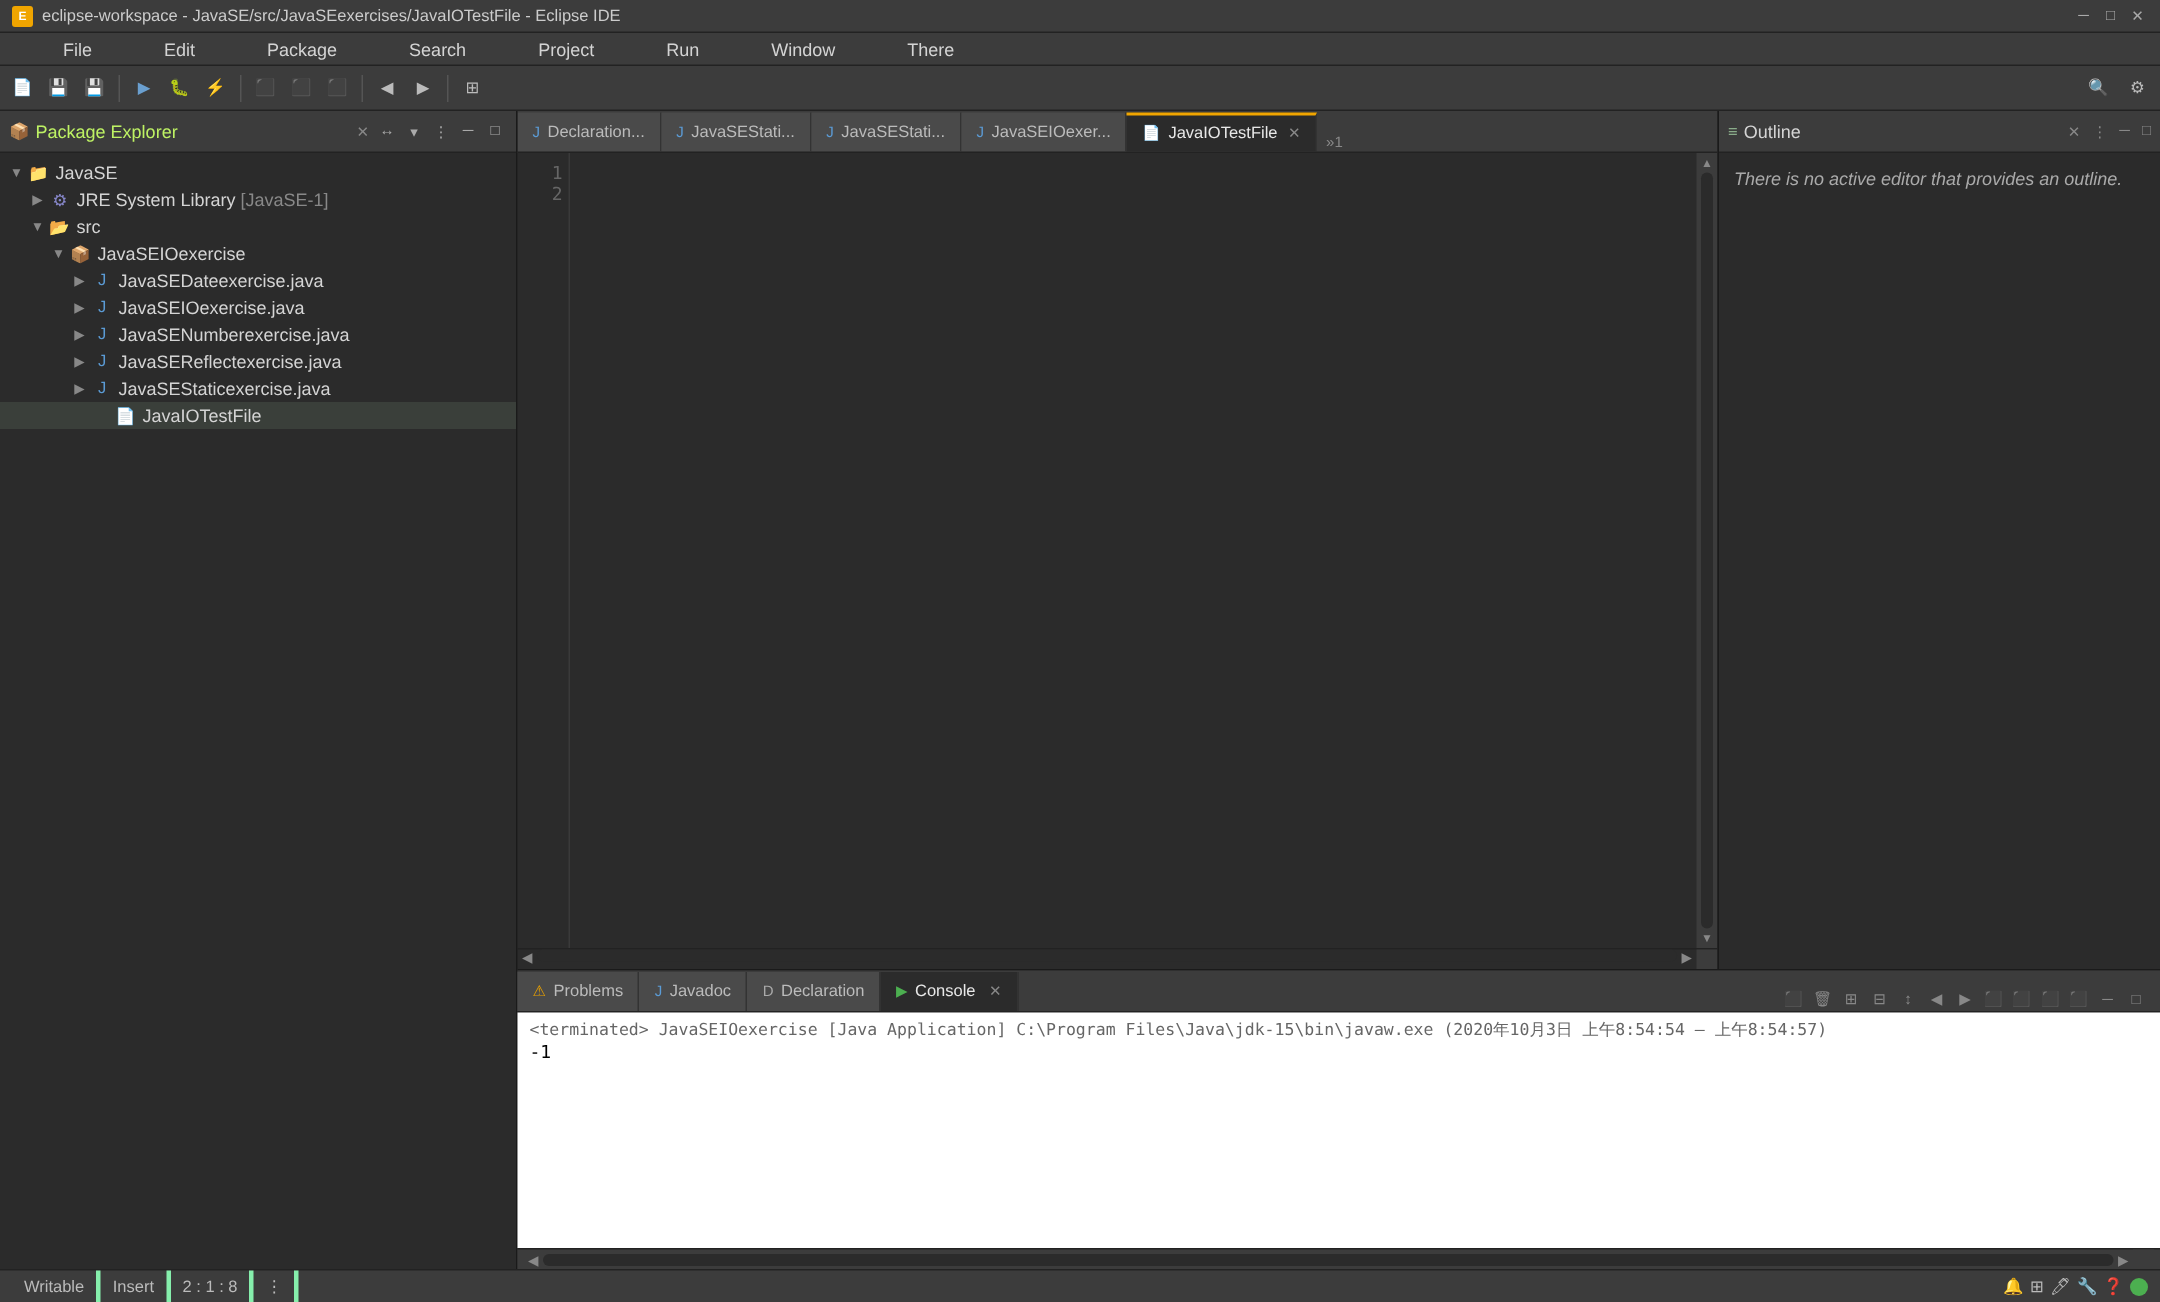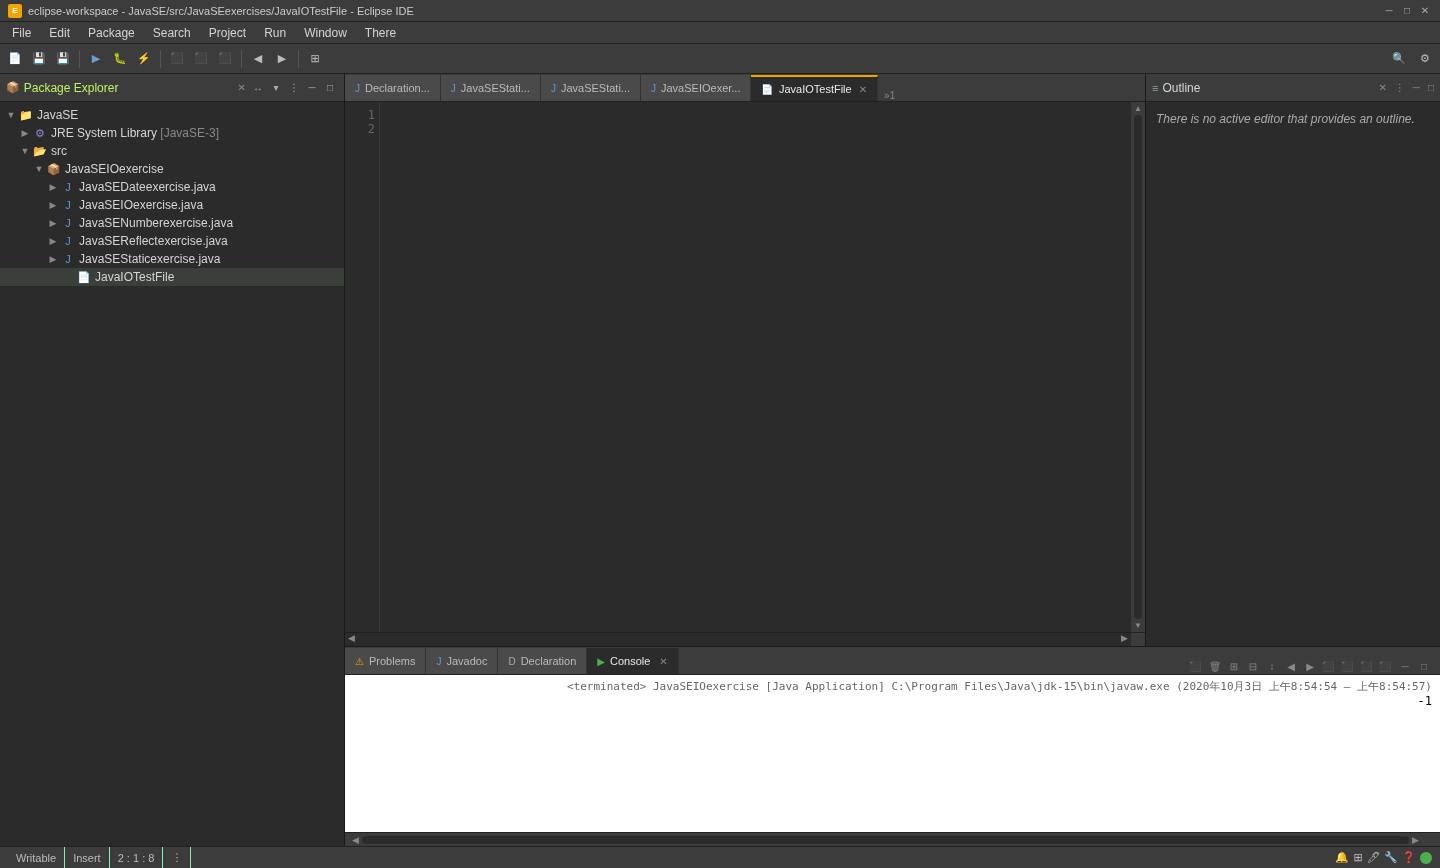--- a/index.html
+++ b/index.html
@@ -61,20 +61,21 @@
       align-items: center;
       padding: 0 4px;
       border-bottom: 1px solid #222;
       gap: 2px;
     }
     .menu-item {
       padding: 2px 8px;
       font-size: 12px;
       color: #d4d4d4;
       cursor: pointer;
+      margin-left: 30px;
     }
 
     
     #toolbar {
       height: 30px;
       background: #3c3c3c;
       display: flex;
       align-items: center;
       padding: 0 4px;
       border-bottom: 1px solid #222;
@@ -350,21 +351,20 @@
       color: #888;
       cursor: pointer;
     }
     #console-content {
       flex: 1;
       overflow: auto;
       background: #ffffff;
       padding: 4px 8px;
       font-family: 'Consolas', monospace;
       font-size: 12px;
-      text-align: right;
     }
     .console-header-text {
       color: #666;
       font-size: 11px;
     }
     .console-output {
       color: #000;
       font-size: 12px;
     }
 
@@ -375,21 +375,21 @@
       display: flex;
       align-items: center;
       padding: 0 8px;
       border-top: 1px solid #222;
       font-size: 11px;
       color: #bbb;
       gap: 0;
     }
     .status-segment {
       padding: 0 8px;
-      border-right: 1px solid #86efac;
+      border-right: 3px solid #86efac;
       display: flex;
       align-items: center;
       height: 100%;
     }
     .status-segment:last-child { border-right: none; }
     .status-right {
       margin-left: auto;
       display: flex;
       align-items: center;
       gap: 4px;
@@ -487,21 +487,21 @@
         <span class="tree-indent" style="width:4px;"></span>
         <span class="tree-arrow">▼</span>
         <span class="tree-icon icon-project">📁</span>
         <span class="tree-label">JavaSE</span>
       </div>
 
       <div class="tree-item">
         <span class="tree-indent" style="width:18px;"></span>
         <span class="tree-arrow">▶</span>
         <span class="tree-icon" style="color:#8888cc;">⚙</span>
-        <span class="tree-label">JRE System Library <span style="color:#888;">[JavaSE-3]</span></span>
+        <span class="tree-label">JRE System Library <span style="color:#888;">[JavaSE-1]</span></span>
       </div>
 
       <div class="tree-item">
         <span class="tree-indent" style="width:18px;"></span>
         <span class="tree-arrow">▼</span>
         <span class="tree-icon icon-src">📂</span>
         <span class="tree-label">src</span>
       </div>
 
       <div class="tree-item">

